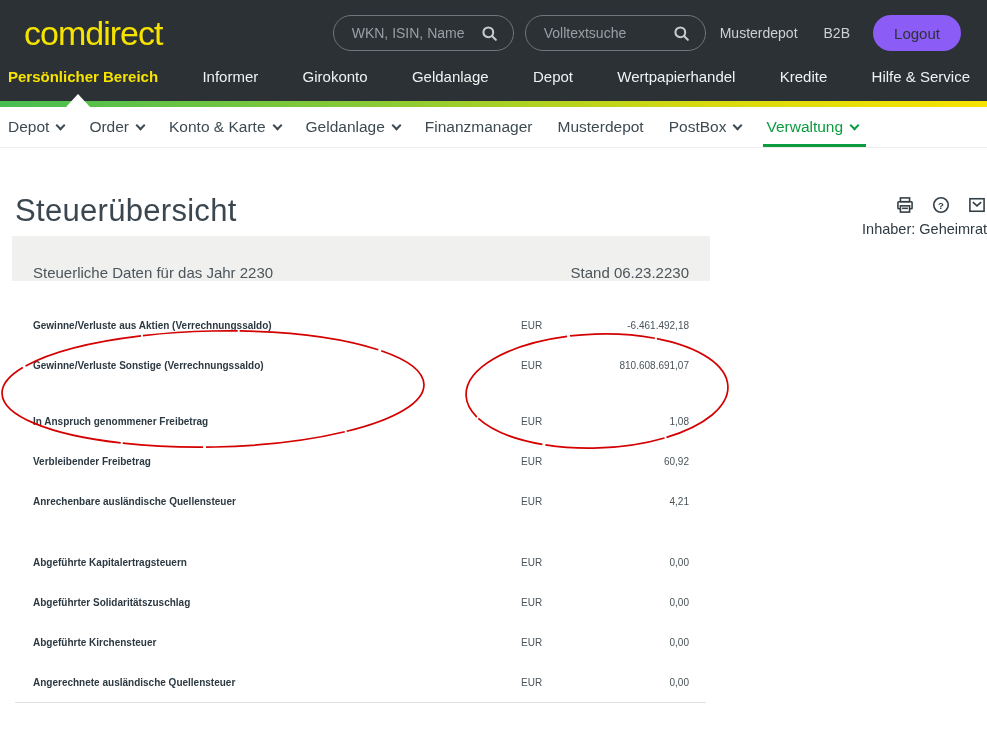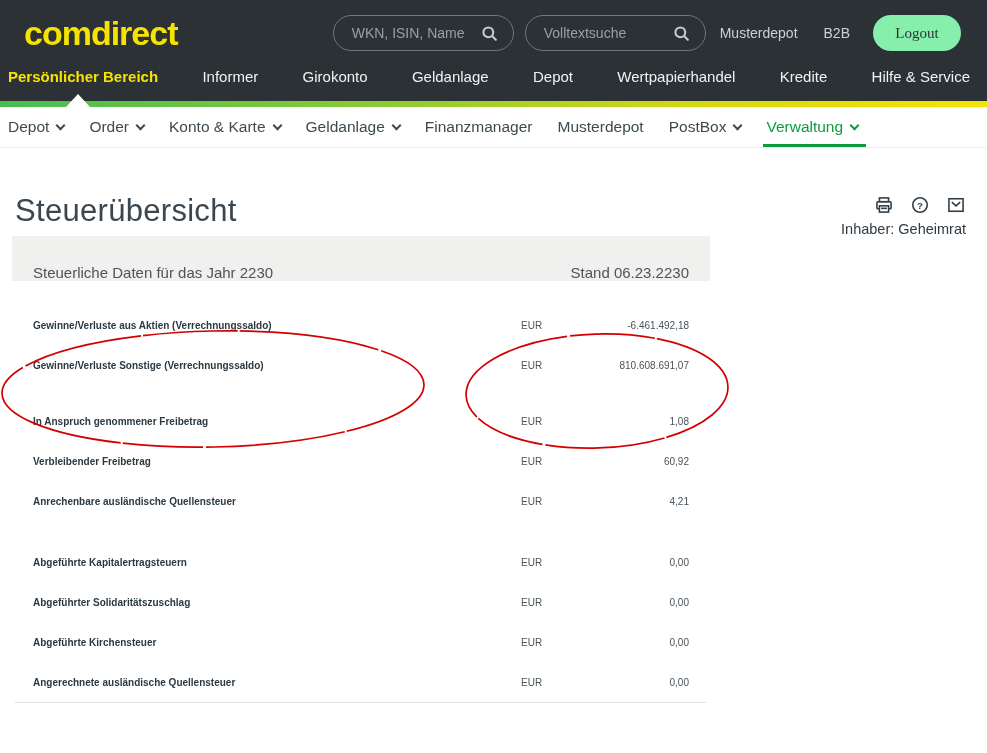--- a/index.html
+++ b/index.html
@@ -2,48 +2,48 @@
 <html><head>
 <meta charset="utf-8">
 <style>
   * { box-sizing: border-box; margin: 0; padding: 0; }
   html, body { width: 987px; height: 753px; overflow: hidden; background: #fff; }
   body { font-family: "Liberation Sans", sans-serif; color: #37424a; position: relative; }
 
   
   .header { background: #2b3134; }
   .topbar { height: 66px; display: flex; align-items: center; padding: 0 26px 0 24px; }
-  .logo { font-size: 34px; font-weight: bold; color: #f7e300; letter-spacing: -1px; line-height: 1; cursor: pointer; }
+  .logo { font-size: 34px; font-weight: normal; color: #f7e300; letter-spacing: -1px; line-height: 1; cursor: pointer; }
   .search-pill { display: flex; align-items: center; height: 36px; border: 1px solid #6e777b; border-radius: 18px; padding: 0 14px 0 18px; width: 181px; }
   .search-pill input { background: transparent; border: none; outline: none; color: #cdd2d4; font-size: 14px; width: 120px; font-family: "Liberation Sans", sans-serif; }
   .search-pill input::placeholder { color: #97a0a4; }
   .search-pill svg { margin-left: auto; flex: none; }
   .pill1 { margin-left: auto; }
   .pill2 { margin-left: 11px; }
   .hdr-link { color: #ccd1d3; font-size: 14px; cursor: pointer; }
   .lnk-muster { margin-left: 14px; }
   .lnk-b2b { margin-left: 26px; }
-  .logout-btn { margin-left: 23px; width: 88px; height: 36px; border-radius: 18px; background: #86efac; color: #2c3336; font-size: 15px; display: flex; align-items: center; justify-content: center; cursor: pointer; font-family: Liberation Serif, serif; }
+  .logout-btn { margin-left: 23px; width: 88px; height: 36px; border-radius: 18px; background: #8b5cf6; color: #2c3336; font-size: 15px; display: flex; align-items: center; justify-content: center; cursor: pointer; }
 
   .mainnav { height: 35px; display: flex; align-items: center; justify-content: space-between; padding: 0 17px 14px 8px; }
   .mainnav .nav-item { color: #eff2f2; font-size: 15px; cursor: pointer; white-space: nowrap; }
   .mainnav .nav-item.active { color: #f7e300; font-weight: bold; }
 
   .gradline { height: 6px; background: linear-gradient(90deg, #47bd52 0%, #8aca34 38%, #d8d90e 72%, #f7e300 100%); position: relative; }
   .notch { position: absolute; bottom: 0; left: 66px; width: 0; height: 0; border-left: 12px solid transparent; border-right: 12px solid transparent; border-bottom: 13px solid #ffffff; }
 
   
   .subnav { height: 41px; display: flex; align-items: stretch; padding-left: 8px; border-bottom: 1px solid #ededed; background: #fff; }
   .subnav .sn-item { display: flex; align-items: center; margin-right: 25px; font-size: 15.5px; color: #3d4a52; cursor: pointer; position: relative; white-space: nowrap; }
   .chev { width: 7px; height: 7px; border-right: 2px solid currentColor; border-bottom: 2px solid currentColor; transform: rotate(45deg); display: inline-block; margin: -4px 0 0 8px; }
   .subnav .sn-item.active { color: #0c9b3f; }
   .subnav .sn-item.active::after { content: ""; position: absolute; left: -3px; right: -8px; bottom: 0; height: 3px; background: #0c9b3f; }
 
   
-  .pagehead { display: flex; align-items: flex-start; padding: 45px 21px 0 15px; height: 88px; gap: 35px; }
+  .pagehead { display: flex; align-items: flex-start; padding: 45px 0 0 15px; height: 88px; gap: 35px; }
   .page-title { font-size: 31px; font-weight: 300; color: #3b4750; letter-spacing: 0.3px; flex: 1; }
   .head-right { display: flex; flex-direction: column; align-items: flex-end; padding-top: 2px; }
   .head-icons { display: flex; gap: 16px; }
   .head-icons .icn { cursor: pointer; color: #333f47; }
   .owner { margin-top: 6px; font-size: 14.5px; color: #2f3a42; }
   .owner .own-val { margin-left: 4px; }
 
   
   .taxtable { width: 698px; margin-left: 12px; }
   .band { height: 45px; background: #f0f0ee; display: flex; align-items: flex-end; justify-content: space-between; padding: 0 21px; font-size: 15px; color: #4b555b; }

